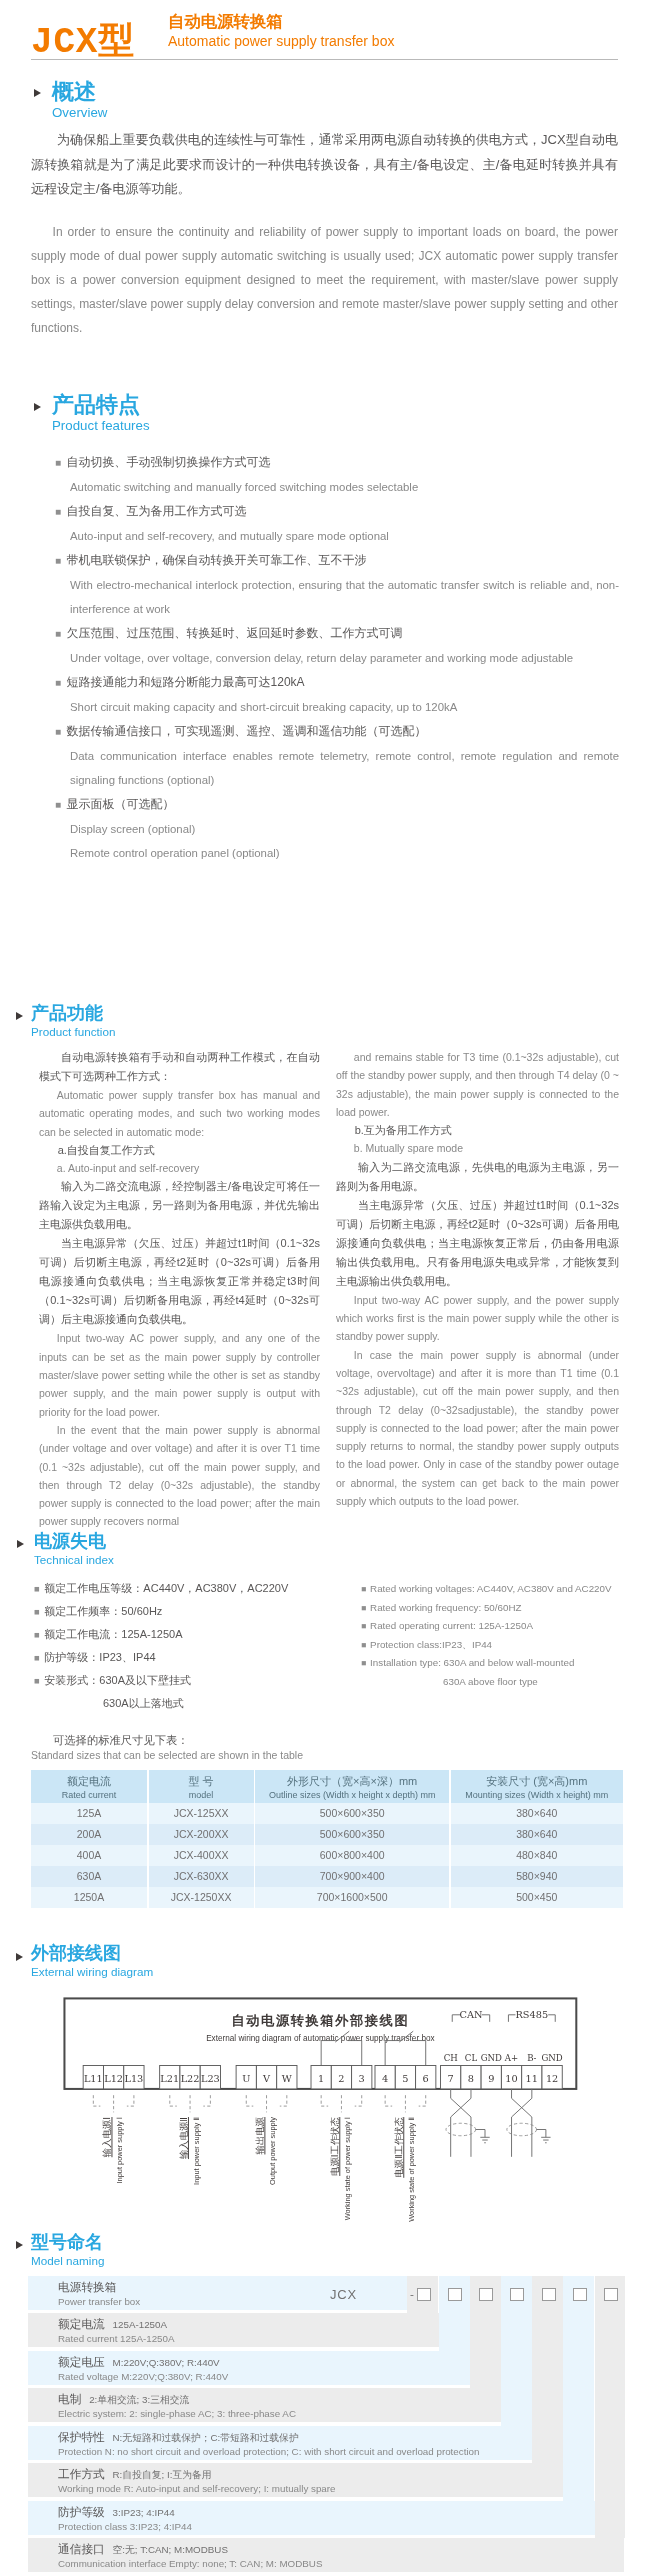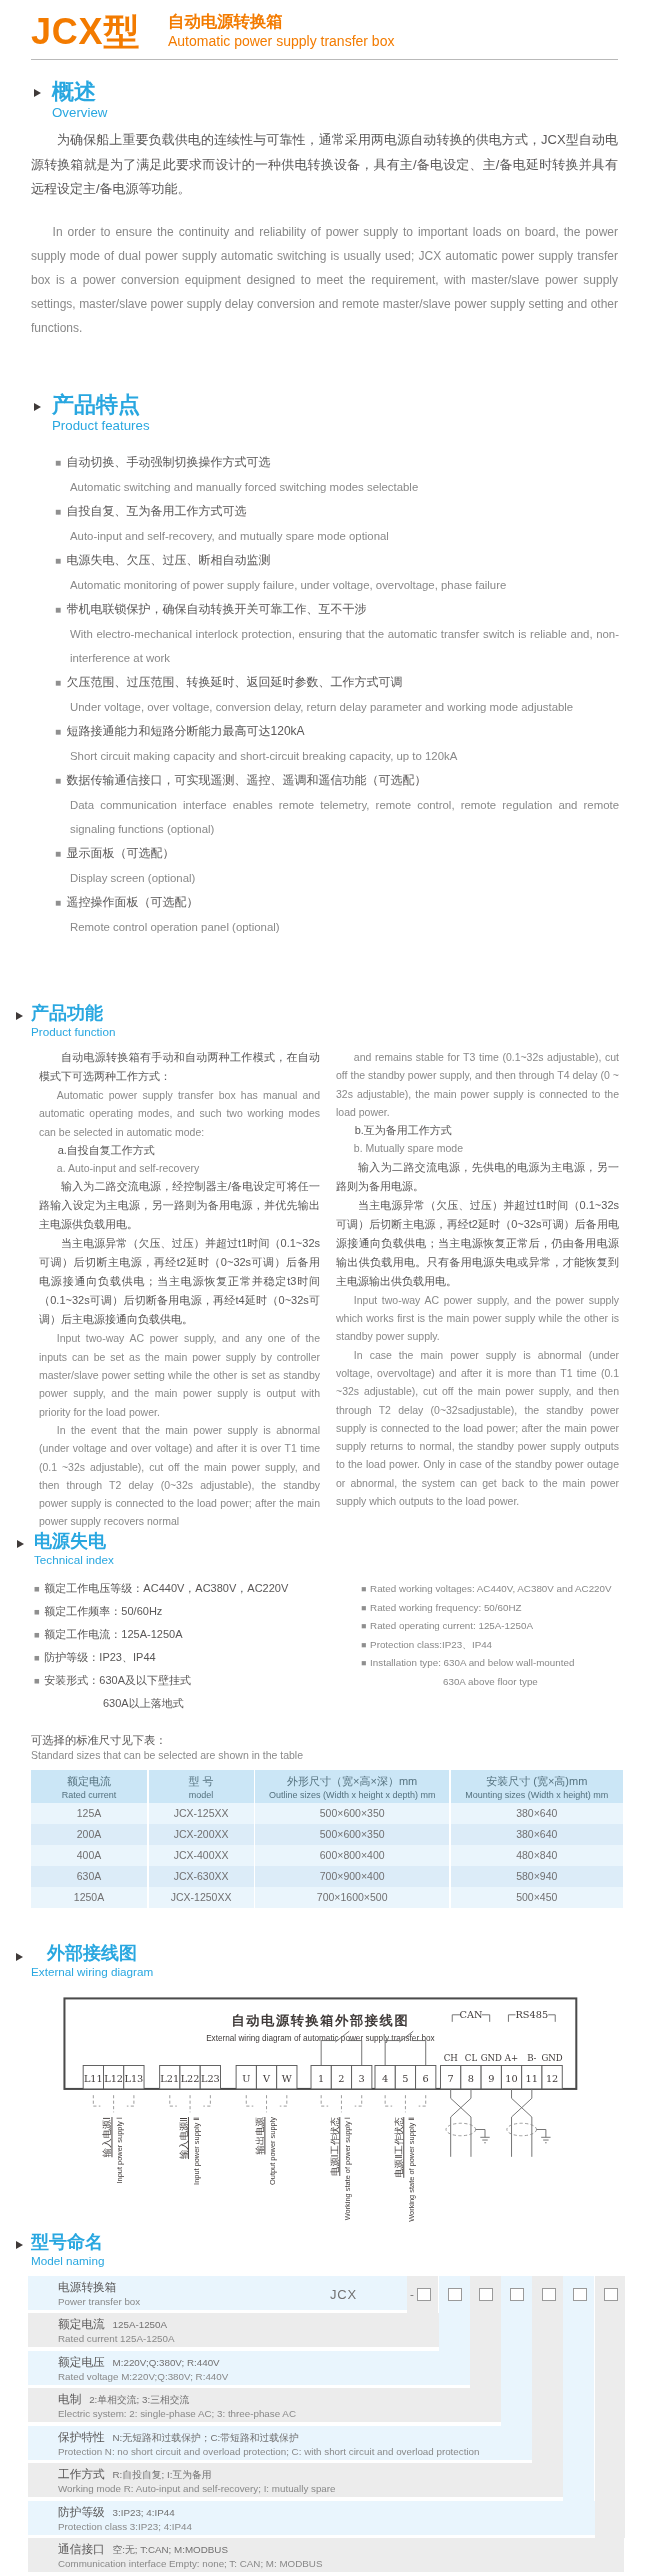--- a/index.html
+++ b/index.html
@@ -35,21 +35,21 @@
   .fn-col .cn{line-height:19px;text-align:justify;text-indent:2em;color:#595757;}
   .fn-col .en{line-height:18.3px;text-align:justify;text-indent:1.7em;color:#898989;font-size:10.5px;}
   .fn-col .ab{line-height:18.3px;text-indent:1.7em;}
   .fn-col .ab.cnl{color:#595757;} .fn-col .ab.enl{color:#898989;font-size:10.5px;}
 
   
   .ti{line-height:22px;font-size:11px;color:#595757;}
   .ti .sq{color:#8f8f8f;font-size:9.4px;margin-right:4.7px;}
   .ti-en{line-height:17.6px;font-size:9.8px;color:#898989;}
   .ti-en .sq{color:#8f8f8f;font-size:8.6px;margin-right:3.9px;}
-  .note-cn{font-size:11.3px;color:#595757;}
+  .note-cn{font-size:11.3px;color:#595757;margin-left:22px;}
   .note-en{font-size:10.5px;color:#898989;}
 
   
   .tbl{display:grid;grid-template-columns:116px 105px 194px 172px;column-gap:1.6px;row-gap:0;}
   .tbl .hc{background:#cbe6f6;color:#55727f;text-align:center;padding:3.9px 1.6px 3.1px;}
   .tbl .hc .h1{font-size:11px;} .tbl .hc .h2{font-size:9px;margin-top:0.8px;}
   .tbl .dc{height:21px;line-height:21px;text-align:center;font-size:10.5px;color:#717071;}
   .tbl .r-odd{background:#eaf5fc;} .tbl .r-even{background:#dcecf8;}
 
   
@@ -70,21 +70,21 @@
   .mn-cn{font-size:11.7px;color:#595757;}
   .mn-val{font-size:9.8px;color:#727171;margin-left:7.8px;}
   .mn-en{font-size:9.8px;color:#898989;margin-top:1.6px;}
   .mn-box{position:absolute;width:11.7px;height:11.7px;background:#fff;border:1.2px solid #9a9a9a;top:11.7px;}
   .mn-jcx{position:absolute;top:11px;font-size:13px;color:#727171;letter-spacing:0.8px;}
   .mn-dash{position:absolute;top:11px;font-size:11.7px;color:#727171;}
 </style>
 </head>
 <body>
 
-<div class="abs" style="left:31px;top:8px;">
+<div class="abs" style="left:31px;top:16px;font-family:Liberation Mono, monospace;">
   <span class="brand">JCX型</span>
 </div>
 <div class="abs" style="left:168px;top:11px;">
   <div class="brand-sub-cn">自动电源转换箱</div>
   <div class="brand-sub-en">Automatic power supply transfer box</div>
 </div>
 <div class="abs top-rule" style="left:31px;top:59px;width:587px;"></div>
 
 <span class="abs sec-tri" style="left:34px;top:89px;"></span>
 <div class="abs" style="left:52px;top:80px;">
@@ -102,45 +102,40 @@
 <div class="abs" style="left:55px;top:450px;width:564px;">
   <div>
     <div class="feat-cn"><span class="sq">■</span><span>自动切换、手动强制切换操作方式可选</span></div>
     <div class="feat-en">Automatic switching and manually forced switching modes selectable</div>
   </div>
   <div>
     <div class="feat-cn"><span class="sq">■</span><span>自投自复、互为备用工作方式可选</span></div>
     <div class="feat-en">Auto-input and self-recovery, and mutually spare mode optional</div>
   </div>
   <div>
-    <div class="feat-cn"><span class="sq">■</span><span>电源失电、欠压、过压、断相自动监测</span></div>
-    <div class="feat-en">Automatic monitoring of power supply failure, under voltage, overvoltage, phase failure</div>
-  </div>
-  <div>
     <div class="feat-cn"><span class="sq">■</span><span>带机电联锁保护，确保自动转换开关可靠工作、互不干涉</span></div>
     <div class="feat-en">With electro-mechanical interlock protection, ensuring that the automatic transfer switch is reliable and, non-interference at work</div>
   </div>
   <div>
     <div class="feat-cn"><span class="sq">■</span><span>欠压范围、过压范围、转换延时、返回延时参数、工作方式可调</span></div>
     <div class="feat-en">Under voltage, over voltage, conversion delay, return delay parameter and working mode adjustable</div>
   </div>
   <div>
     <div class="feat-cn"><span class="sq">■</span><span>短路接通能力和短路分断能力最高可达120kA</span></div>
     <div class="feat-en">Short circuit making capacity and short-circuit breaking capacity, up to 120kA</div>
   </div>
   <div>
     <div class="feat-cn"><span class="sq">■</span><span>数据传输通信接口，可实现遥测、遥控、遥调和遥信功能（可选配）</span></div>
     <div class="feat-en">Data communication interface enables remote telemetry, remote control, remote regulation and remote signaling functions (optional)</div>
   </div>
   <div>
     <div class="feat-cn"><span class="sq">■</span><span>显示面板（可选配）</span></div>
     <div class="feat-en">Display screen (optional)</div>
   </div>
   <div>
-    <div class="feat-cn"><span class="sq">■</span><span>遥控操作面板（可选配）</span></div>
     <div class="feat-en">Remote control operation panel (optional)</div>
   </div>
 </div>
 
 <span class="abs sec-tri" style="left:15.6px;top:1012px;"></span>
 <div class="abs" style="left:31px;top:1004px;">
   <div class="sec-cn sml">产品功能</div>
   <div class="sec-en sml">Product function</div>
 </div>
 <div class="abs fn-col" style="left:39px;top:1048px;width:281px;">
@@ -225,21 +220,21 @@
   <div class="dc r-even">700×900×400</div>
   <div class="dc r-even">580×940</div>
 
   <div class="dc r-odd">1250A</div>
   <div class="dc r-odd">JCX-1250XX</div>
   <div class="dc r-odd">700×1600×500</div>
   <div class="dc r-odd">500×450</div>
 </div>
 
 <span class="abs sec-tri" style="left:15.6px;top:1953px;"></span>
-<div class="abs" style="left:31px;top:1944px;text-align:center;">
+<div class="abs" style="left:31px;top:1944px;">
   <div class="sec-cn sml">外部接线图</div>
   <div class="sec-en sml">External wiring diagram</div>
 </div>
 
 <svg class="abs wire" style="left:27px;top:1989px;" width="593" height="242" viewBox="0 0 760 310">
   <rect class="wframe" x="48" y="12" width="656" height="116"></rect>
   <text x="376" y="46" text-anchor="middle" font-size="17" font-weight="bold" letter-spacing="2">自动电源转换箱外部接线图</text>
   <text x="376" y="66" text-anchor="middle" font-size="10.5" fill="#898989">External wiring diagram of automatic power supply transfer box</text>
 
   <path class="wline" d="M545,42 V33 H555 M583,33 H593 V42"></path>

